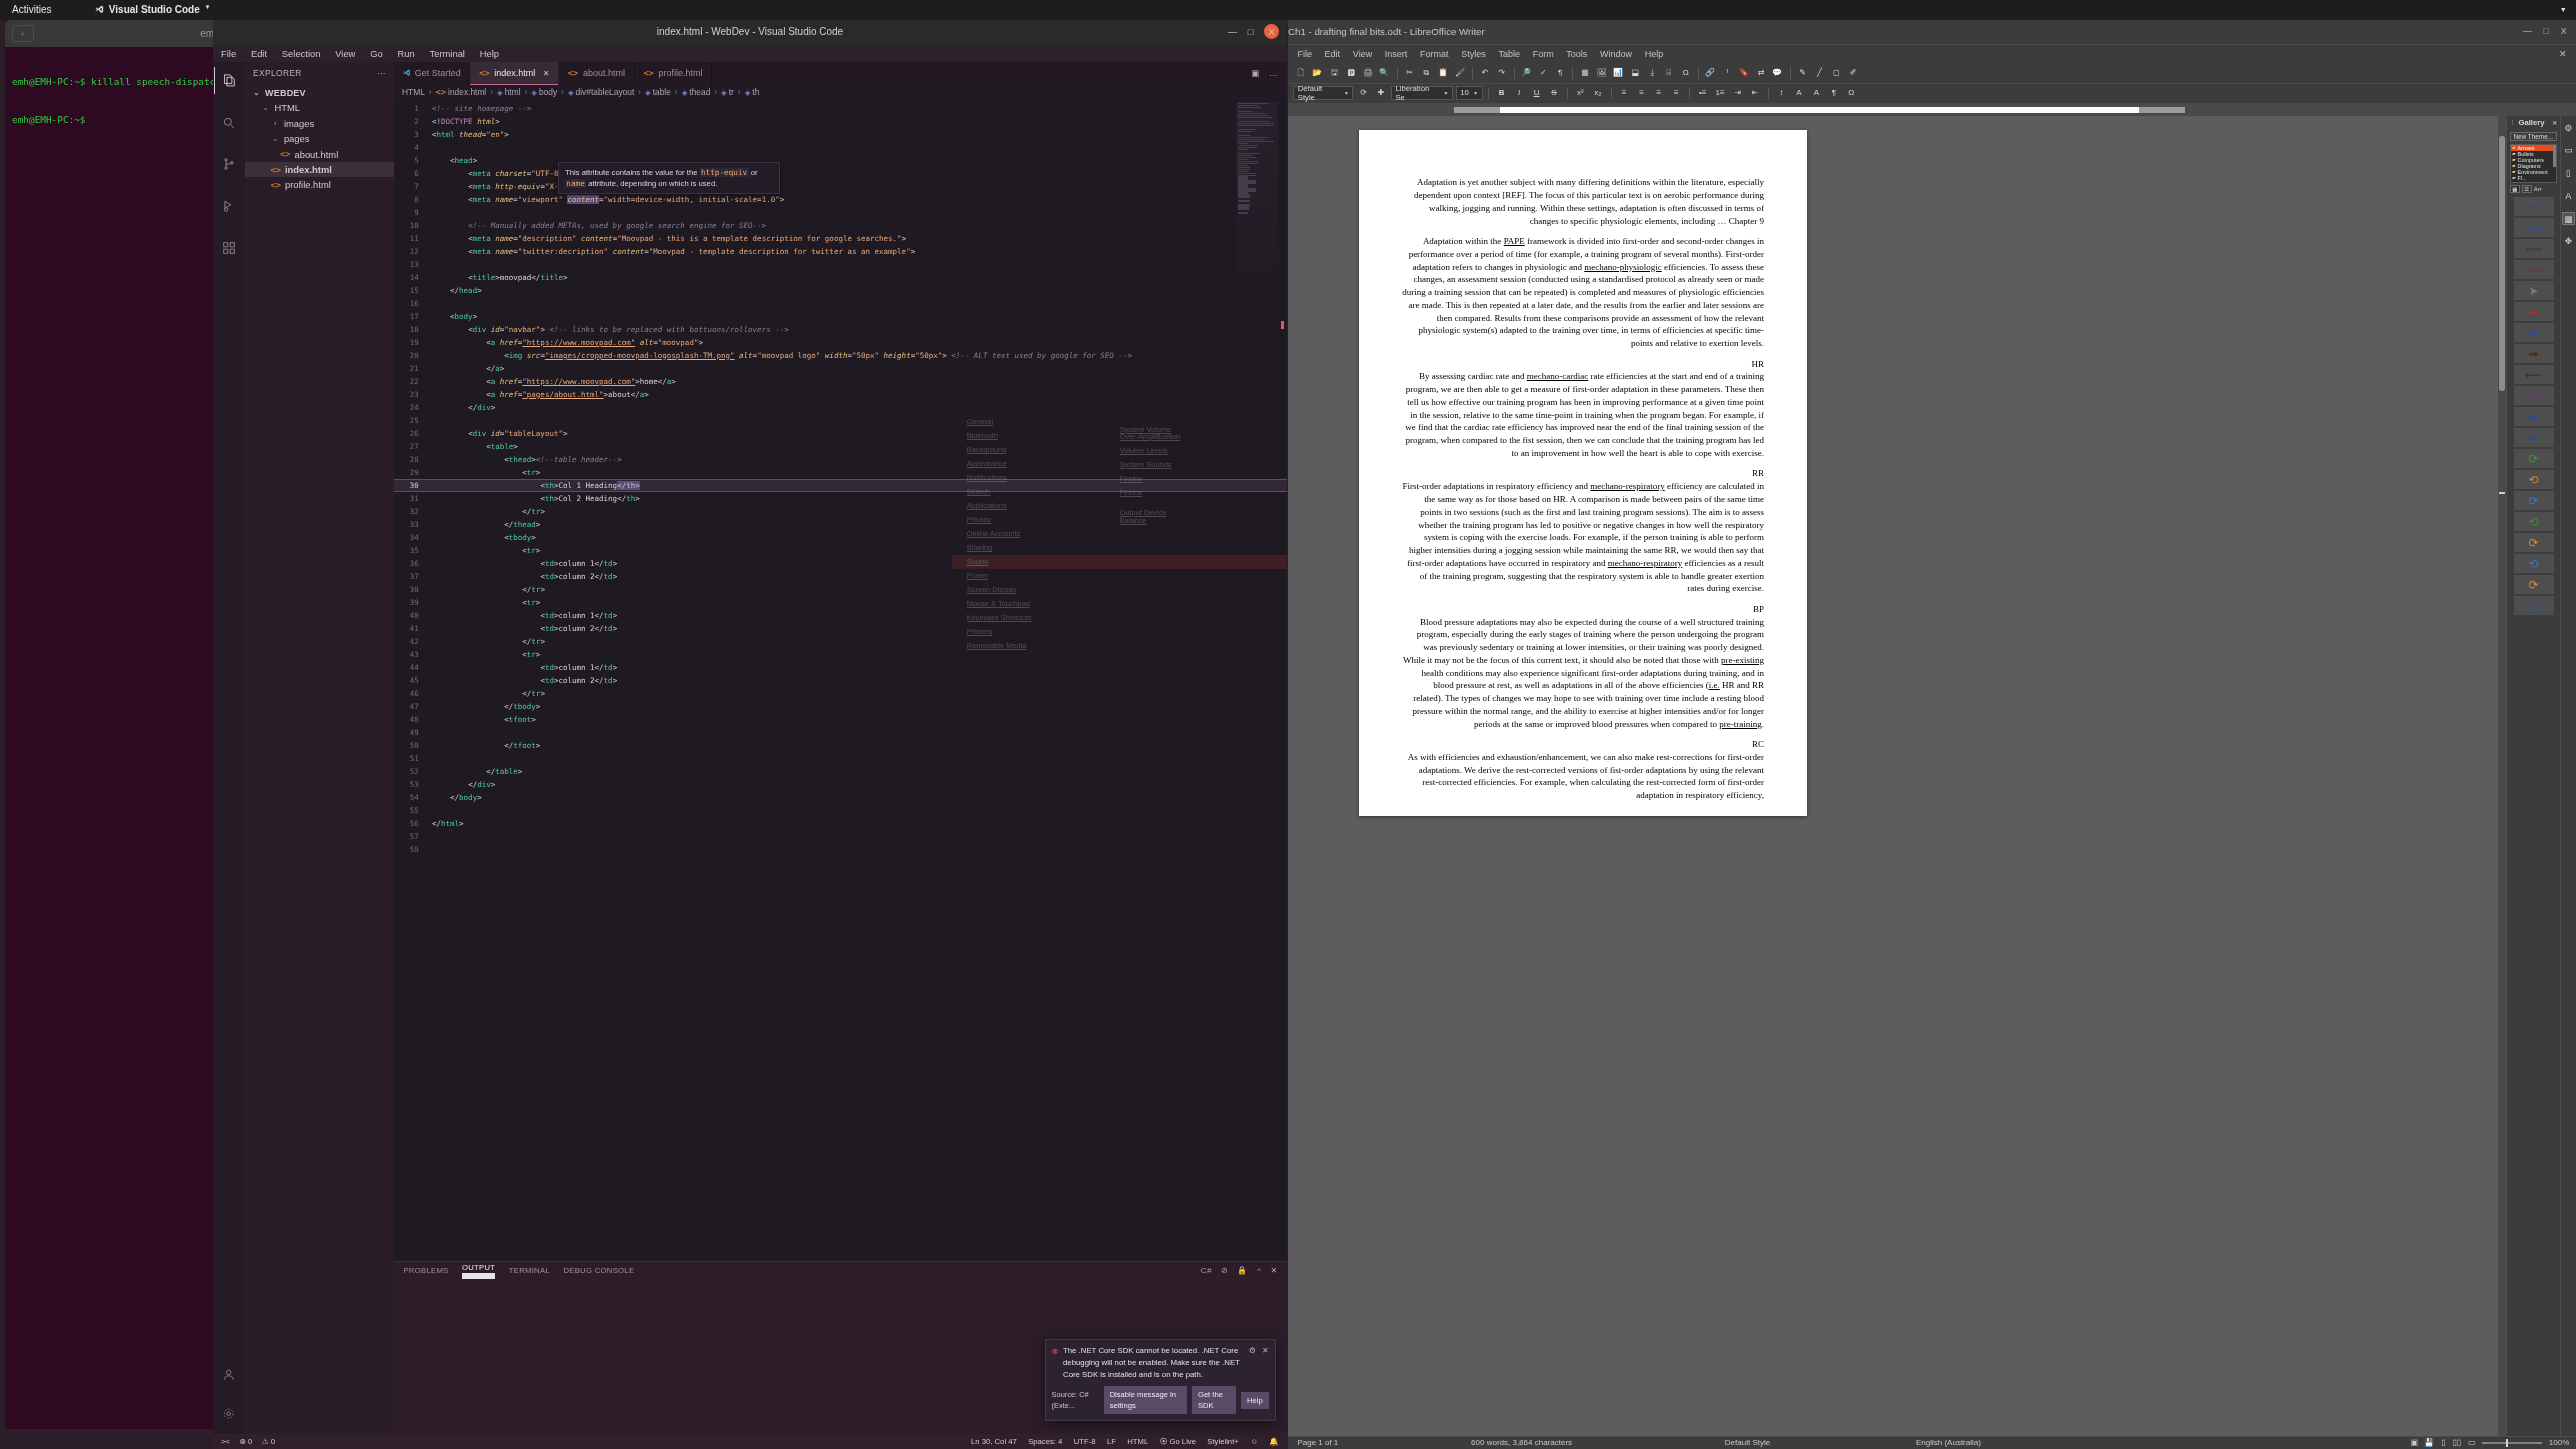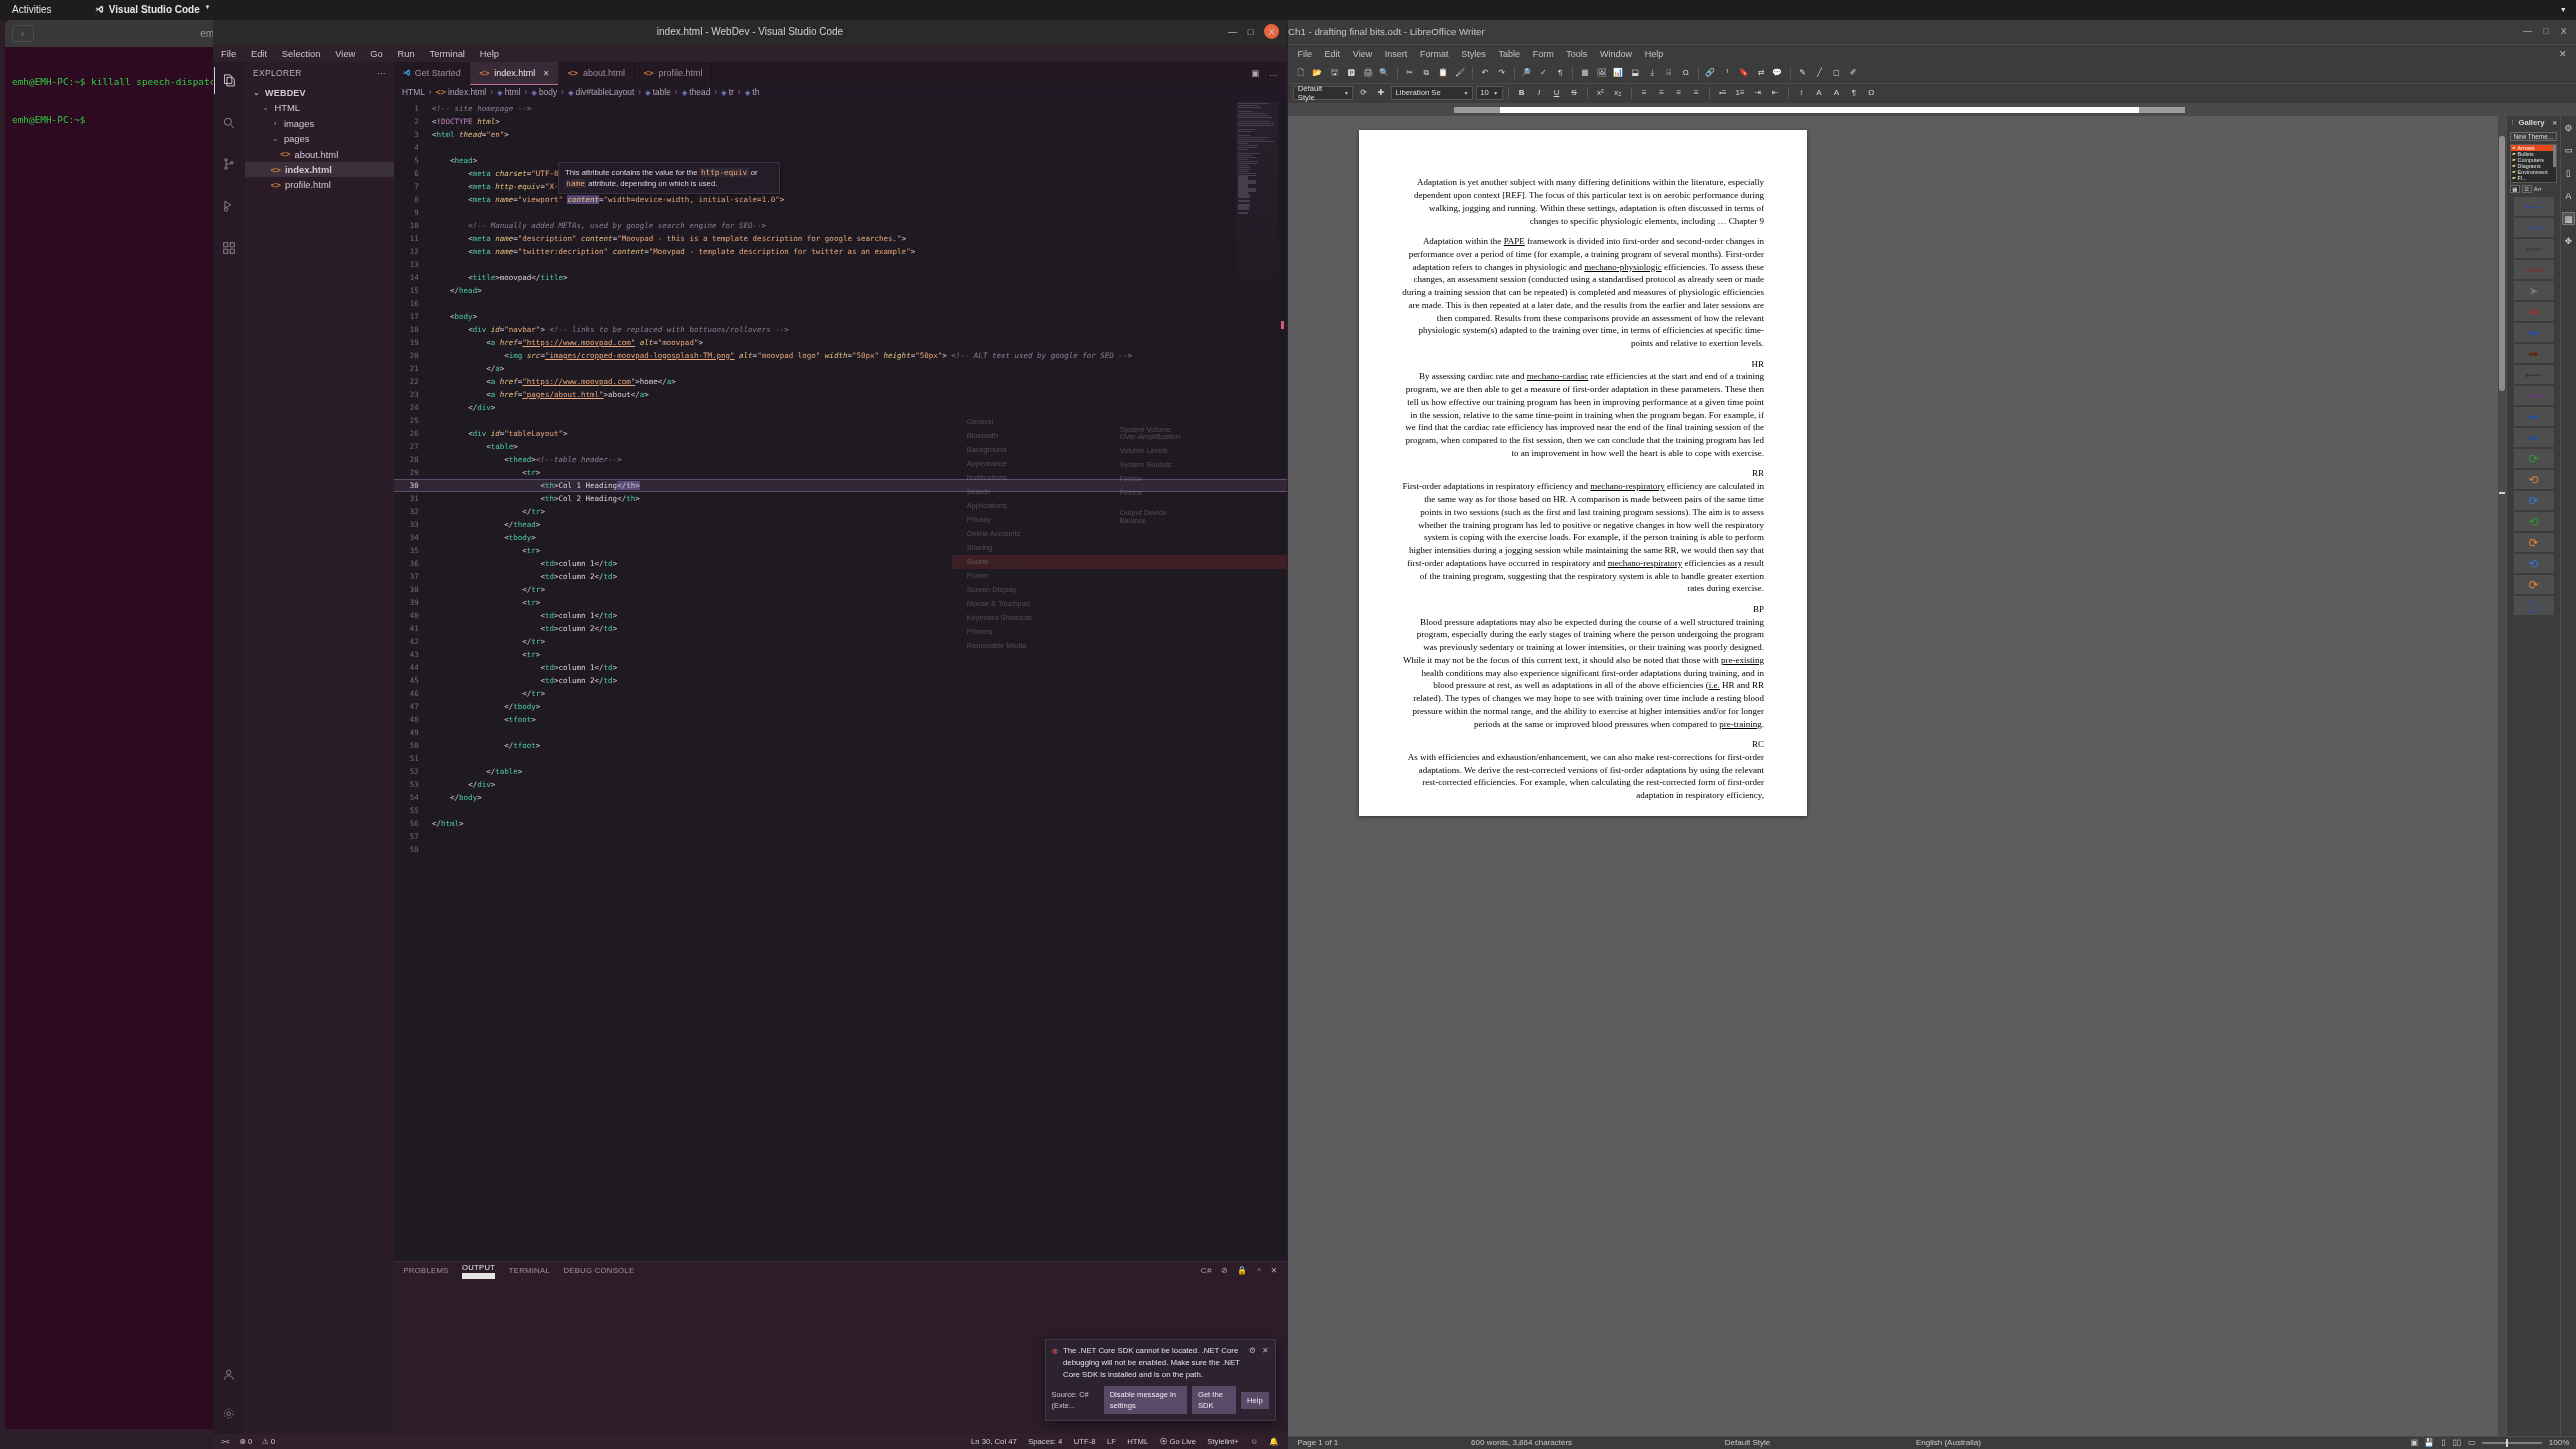--- a/index.html
+++ b/index.html
@@ -151,21 +151,21 @@
     z-index:20;
   }
   #minimap div{height:1.3px;margin:0.7px 0 0.7px 2.7px;background:#8f7f9c;opacity:.6;}
   #scroll-marker{position:absolute;right:2.7px;top:221px;width:3.4px;height:8px;background:#d05a7a;z-index:22;}
 
   
   #phantom{
     position:absolute; right:0; top:315px; width:335px; height:335px;
     z-index:15; opacity:.28; color:#cfc3ce; font-size:7.4px;
   }
-  #phantom .prow{height:14px;display:flex;align-items:center;padding-left:14.8px;}
+  #phantom .prow{height:14px;display:flex;align-items:center;padding-left:14.8px;text-decoration:underline;}
   #phantom .prow.sel{background:#8f2f2f;opacity:.95;color:#fff;}
   #phantom .pcol2{position:absolute;left:161px;top:0;width:174px;}
   #phantom .pcol2 .prow{padding-left:6.7px;}
 
   
   #panel{
     height:173px; background:rgba(45,30,42,.9); border-top:0.7px solid #3a2e3c;
     flex:0 0 auto; display:flex; flex-direction:column; position:relative;
   }
   #panel-tabs{height:17.4px;display:flex;align-items:center;gap:13.4px;padding-left:9.4px;font-size:7.7px;letter-spacing:0.3px;color:#a195a0;}
@@ -816,21 +816,21 @@
       <div class="tbicon">✐</div>
     </div>
 
   <div id="lo-format">
     <div class="lo-combo" style="width:60px">
       <span>Default Style</span>
       <span class="cb-arrow" style="margin-left:auto">▼</span>
     </div>
     <div class="tbicon">⟳</div>
     <div class="tbicon">✚</div>
-    <div class="lo-combo" style="width:82px">
+    <div class="lo-combo" style="width:62px">
       <span>Liberation Se</span>
       <span class="cb-arrow" style="margin-left:auto">▼</span>
     </div>
     <div class="lo-combo" style="width:27px">
       <span>10</span>
       <span class="cb-arrow" style="margin-left:auto">▼</span>
     </div>
     <div class="tbsep"></div>
     <div class="tbicon" style="font-weight:bold">B</div>
     <div class="tbicon" style="font-style:italic">I</div>

